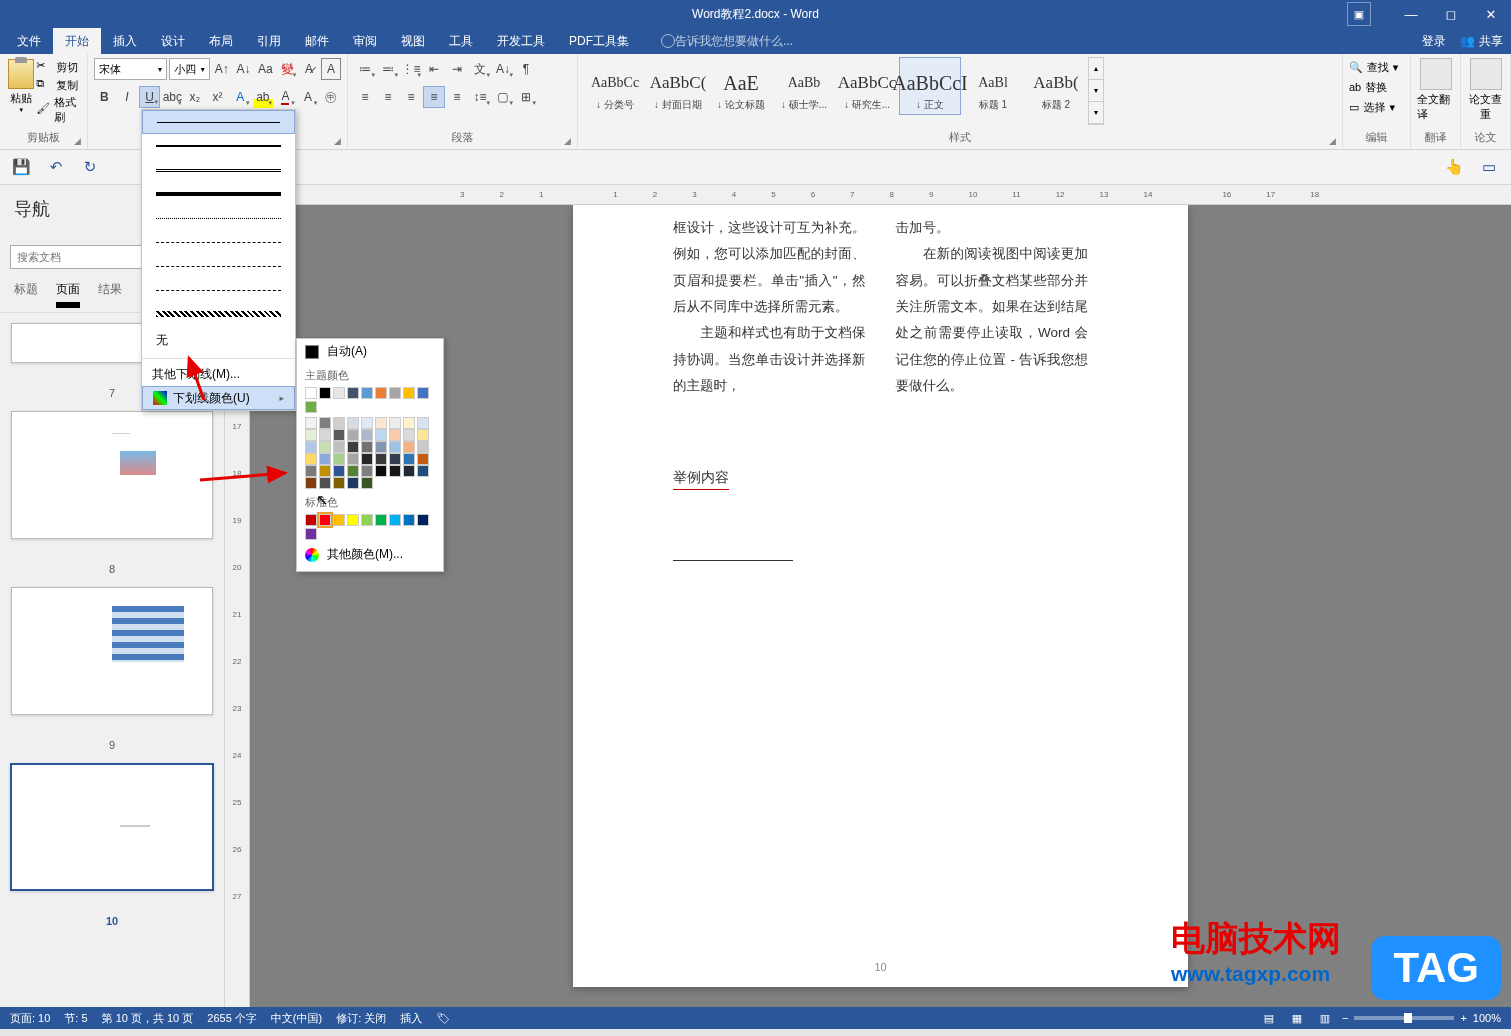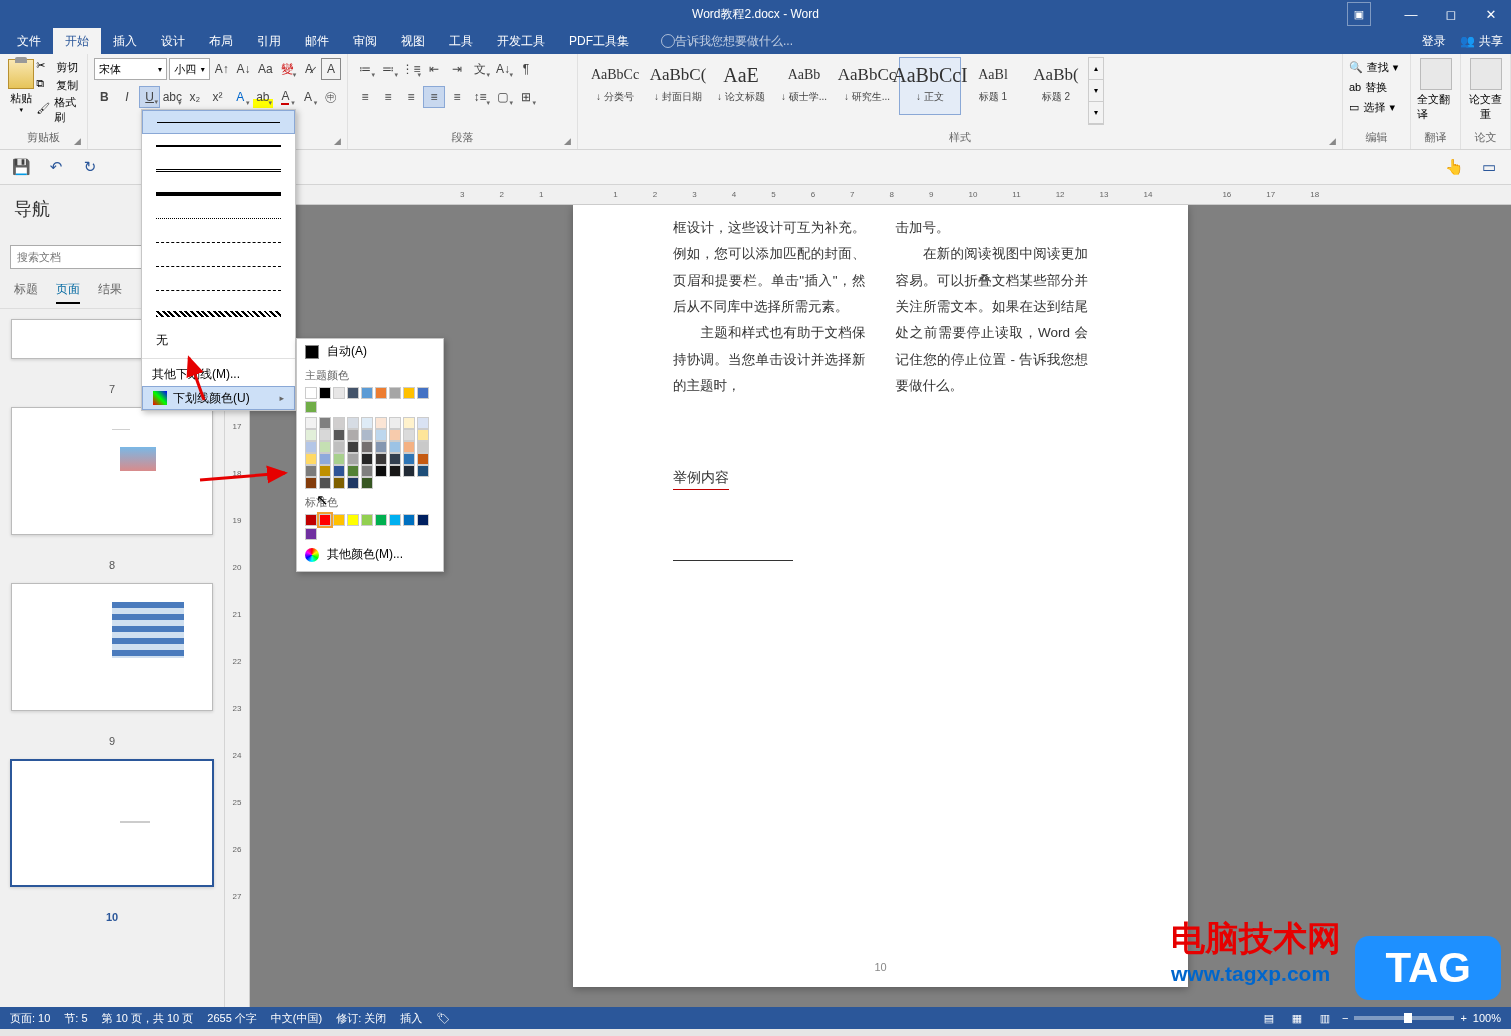--- a/index.html
+++ b/index.html
@@ -33,40 +33,40 @@
 .font-row select,.font-row .combo{height:22px;border:1px solid #ababab;background:#fff;font-size:11px;}
 .font-group .combo.font{width:80px;padding:0 4px;display:flex;align-items:center;justify-content:space-between;}
 .font-group .combo.size{width:44px;padding:0 4px;display:flex;align-items:center;justify-content:space-between;}
 .btn{width:22px;height:22px;display:flex;align-items:center;justify-content:center;cursor:pointer;font-size:12px;color:#444;position:relative;}
 .btn.dd:after{content:"▾";font-size:7px;position:absolute;right:1px;bottom:1px;color:#666;}
 .btn.active{background:#c8d8ef;border:1px solid #8aa8d6;}
 .para-group{width:230px;}
 .para-row{display:flex;align-items:center;gap:1px;height:24px;margin-bottom:4px;}
 .styles-group{flex:1;min-width:400px;}
 .styles-gallery{display:flex;gap:1px;height:68px;overflow:hidden;}
-.style-item{width:62px;height:58px;border:1px solid transparent;display:flex;flex-direction:column;align-items:center;justify-content:flex-start;cursor:pointer;padding:2px;}
+.style-item{width:62px;height:58px;border:1px solid transparent;display:flex;flex-direction:column;align-items:center;justify-content:flex-end;cursor:pointer;padding:2px;}
 .style-item.selected{border-color:#8aa8d6;background:#e4ecf7;}
 .style-item .preview{font-family:"Times New Roman",serif;color:#333;height:30px;display:flex;align-items:center;}
 .style-item .name{font-size:10px;color:#444;white-space:nowrap;overflow:hidden;}
 .style-scroll{width:16px;display:flex;flex-direction:column;border:1px solid #ccc;}
 .style-scroll span{flex:1;display:flex;align-items:center;justify-content:center;font-size:8px;border-bottom:1px solid #ccc;cursor:pointer;}
 .edit-group{width:68px;}
 .edit-group .erow{display:flex;align-items:center;gap:4px;font-size:11px;height:20px;cursor:pointer;}
 .trans-group,.dup-group{width:50px;display:flex;flex-direction:column;align-items:center;padding-top:4px;}
 .trans-group .bigicon,.dup-group .bigicon{width:32px;height:32px;background:#e8e8e8;border:1px solid #bbb;}
 .qat{background:#f3f3f3;height:35px;display:flex;align-items:center;gap:10px;padding:0 10px;border-bottom:1px solid #d4d4d4;}
 .qat .q{width:24px;height:24px;display:flex;align-items:center;justify-content:center;color:#2b579a;cursor:pointer;font-size:15px;}
 .workspace{display:flex;height:822px;background:#e6e6e6;}
 .navpane{width:225px;background:#f0f0f0;border-right:1px solid #d4d4d4;display:flex;flex-direction:column;}
 .navpane h2{font-size:18px;font-weight:normal;padding:12px 14px 8px;color:#333;}
 .navpane .search{margin:16px 10px 8px;}
 .navpane .search input{width:100%;height:24px;border:1px solid #ababab;padding:0 6px;font-size:11px;}
 .navpane .tabs{display:flex;gap:18px;padding:4px 14px;border-bottom:1px solid #ddd;}
 .navpane .tabs span{font-size:12px;color:#666;cursor:pointer;padding-bottom:4px;}
-.navpane .tabs span.active{color:#0369a1;border-bottom:2px solid #000000;}
+.navpane .tabs span.active{color:#000000;border-bottom:6px solid #000000;}
 .navpane .thumbs{flex:1;overflow:auto;padding:10px 0;display:flex;flex-direction:column;align-items:center;gap:12px;}
 .thumb{display:flex;flex-direction:column;align-items:center;}
 .thumb .page{width:96px;height:128px;background:#fff;border:1px solid #bbb;box-shadow:0 1px 3px rgba(0,0,0,.15);position:relative;overflow:hidden;}
 .thumb .page.half{height:40px;}
 .thumb.selected .page{border:2px solid #2b579a;}
 .thumb .num{font-size:11px;color:#555;margin-top:4px;}
 .thumb.selected .num{color:#2b579a;font-weight:bold;}
 .thumb .page .tl{height:2px;background:#ccc;margin:3px 8px;}
 .thumb .page .img{width:36px;height:24px;margin:4px 8px;background:linear-gradient(#7ab8e6,#d98b8b);}
 .thumb .page .tbl{width:72px;height:56px;margin:8px auto;background:repeating-linear-gradient(#4a7bbd,#4a7bbd 6px,#d0e0f0 6px,#d0e0f0 12px);}
@@ -100,21 +100,21 @@
 .arrow-red svg{display:block;}
 .cursor{position:absolute;left:316px;top:491px;z-index:70;font-size:15px;}
 .statusbar{height:22px;background:#2b579a;color:#fff;display:flex;align-items:center;padding:0 10px;font-size:11px;gap:14px;}
 .statusbar .right{margin-left:auto;display:flex;align-items:center;gap:6px;}
 .statusbar .vbtn{width:22px;height:18px;display:flex;align-items:center;justify-content:center;cursor:pointer;}
 .statusbar .slider{width:100px;height:4px;background:rgba(255,255,255,.4);position:relative;}
 .statusbar .slider .h{position:absolute;left:50%;top:-3px;width:8px;height:10px;background:#fff;}
 .watermark{position:absolute;right:170px;bottom:50px;z-index:40;font-family:"SimHei","Microsoft YaHei";}
 .watermark .t1{font-size:34px;font-weight:bold;color:#e60000;}
 .watermark .t2{font-size:21px;font-weight:bold;color:#0066cc;}
-.tag-badge{position:absolute;right:10px;bottom:36px;z-index:41;background:#1e90ff;color:#fff;font-size:42px;font-weight:bold;padding:8px 30px;border-radius:14px;font-family:Arial;}
+.tag-badge{position:absolute;right:10px;bottom:36px;z-index:41;background:#1e90ff;color:#fff;font-size:42px;font-weight:bold;padding:8px 22px;border-radius:14px;font-family:Arial;}
 </style>
 </head>
 <body>
 
 <div class="titlebar">
   <div class="title">Word教程2.docx - Word</div>
   <div class="ribbon-display">
     <span>▣</span>
   </div>
   <div class="wincontrols">

